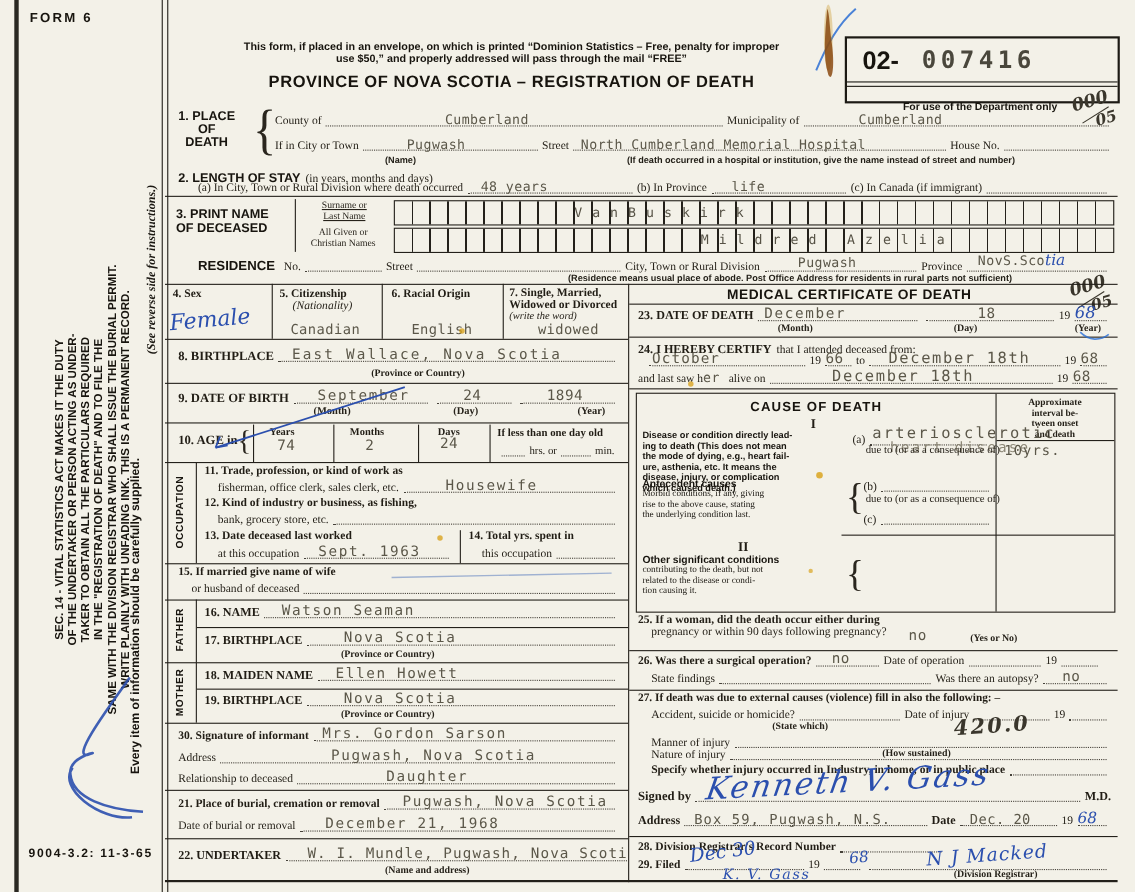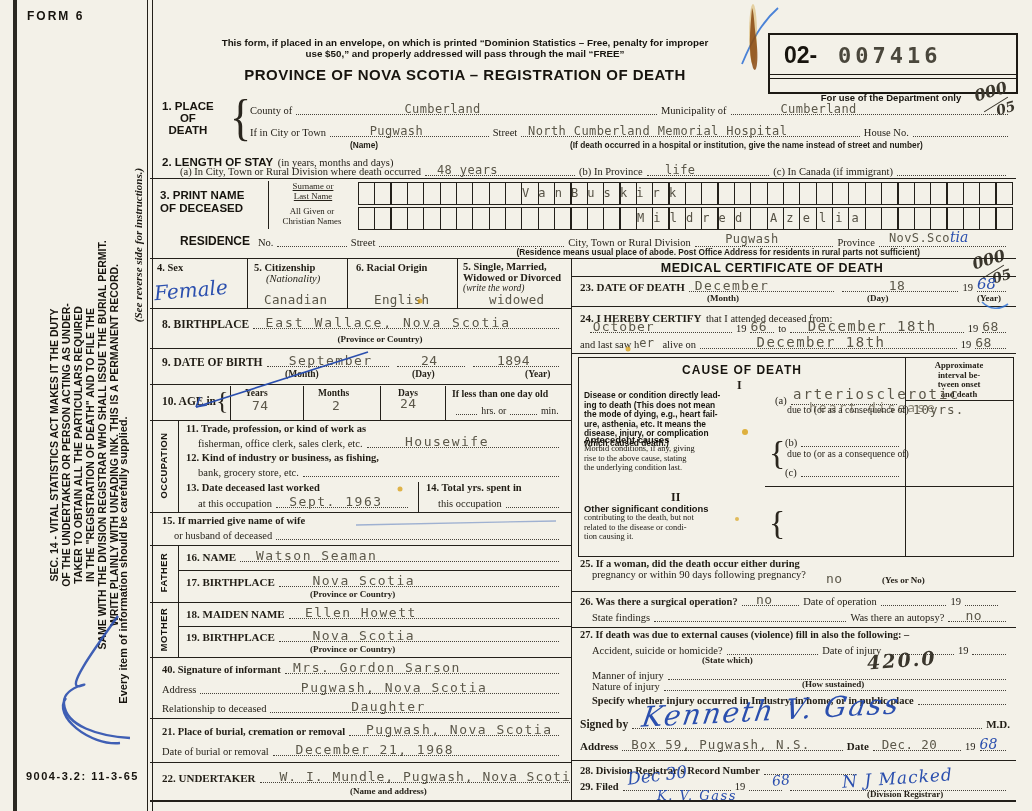--- a/index.html
+++ b/index.html
@@ -173,21 +173,21 @@
     <div class="cellline" style="left:307px;top:0;width:1.1px;height:50px;"></div>
     <div class="abs L" style="left:7px;top:4px;">4. Sex</div>
     <div class="abs HB" style="left:4px;top:20px;font-size:20px;transform:rotate(-5deg);">Female</div>
     <span class="dt abs" style="left:4px;top:30px;width:86px;"></span>
     <div class="abs L" style="left:104px;top:4px;">5. Citizenship</div>
     <div class="abs Lr" style="left:116px;top:15px;font-style:italic;">(Nationality)</div>
     <span class="dt abs" style="left:102px;top:30px;width:90px;"><span class="v T" style="left:4%;font-size:12.5px;">Canadian</span></span>
     <div class="abs L" style="left:206px;top:4px;">6. Racial Origin</div>
     <span class="dt abs" style="left:204px;top:30px;width:98px;"><span class="v T" style="left:24%;font-size:12.5px;">English</span></span>
     <div class="abs L" style="left:313px;top:4px;line-height:10.5px;">
-      <div>5. Single, Married,</div>
+      <div>7. Single, Married,</div>
       <div>Widowed or Divorced</div>
       <div class="Lr" style="font-style:italic;font-size:9.5px;">(write the word)</div>
     </div>
     <span class="dt abs" style="left:311px;top:30px;width:104px;"><span class="v T" style="left:8%;font-size:12.5px;">widowed</span></span>
   </div>
 
   <div class="abs" style="left:150px;top:308px;width:421px;height:40px;border-bottom:1.5px solid #23201a;">
     <div class="abs fr" style="left:12px;top:8px;right:8px;">
       <span class="L" style="font-size:11.5px;">8. BIRTHPLACE</span>
       <span class="dt">
@@ -311,21 +311,21 @@
       <span class="L" style="font-size:11px;">19. BIRTHPLACE</span>
       <span class="dt">
           <span class="v T" style="left:12%;font-size:13px;letter-spacing:1.5px;">Nova Scotia</span>
         </span>
     </div>
     <div class="abs Lr" style="left:160px;top:42px;font-weight:bold;font-size:9px;">(Province or Country)</div>
   </div>
 
   <div class="abs" style="left:150px;top:657px;width:421px;height:61px;border-bottom:1.5px solid #23201a;">
     <div class="abs fr" style="left:12px;top:4px;right:8px;">
-      <span class="L">40. Signature of informant</span>
+      <span class="L">30. Signature of informant</span>
       <span class="dt">
           <span class="v T" style="left:3%;font-size:13px;letter-spacing:1.5px;">Mrs. Gordon Sarson</span>
         </span>
     </div>
     <div class="abs fr" style="left:12px;top:24px;right:8px;">
       <span class="L" style="font-weight:normal;">Address</span>
       <span class="dt">
           <span class="v T" style="left:28%;font-size:13px;letter-spacing:1.5px;">Pugwash, Nova Scotia</span>
         </span>
     </div>

